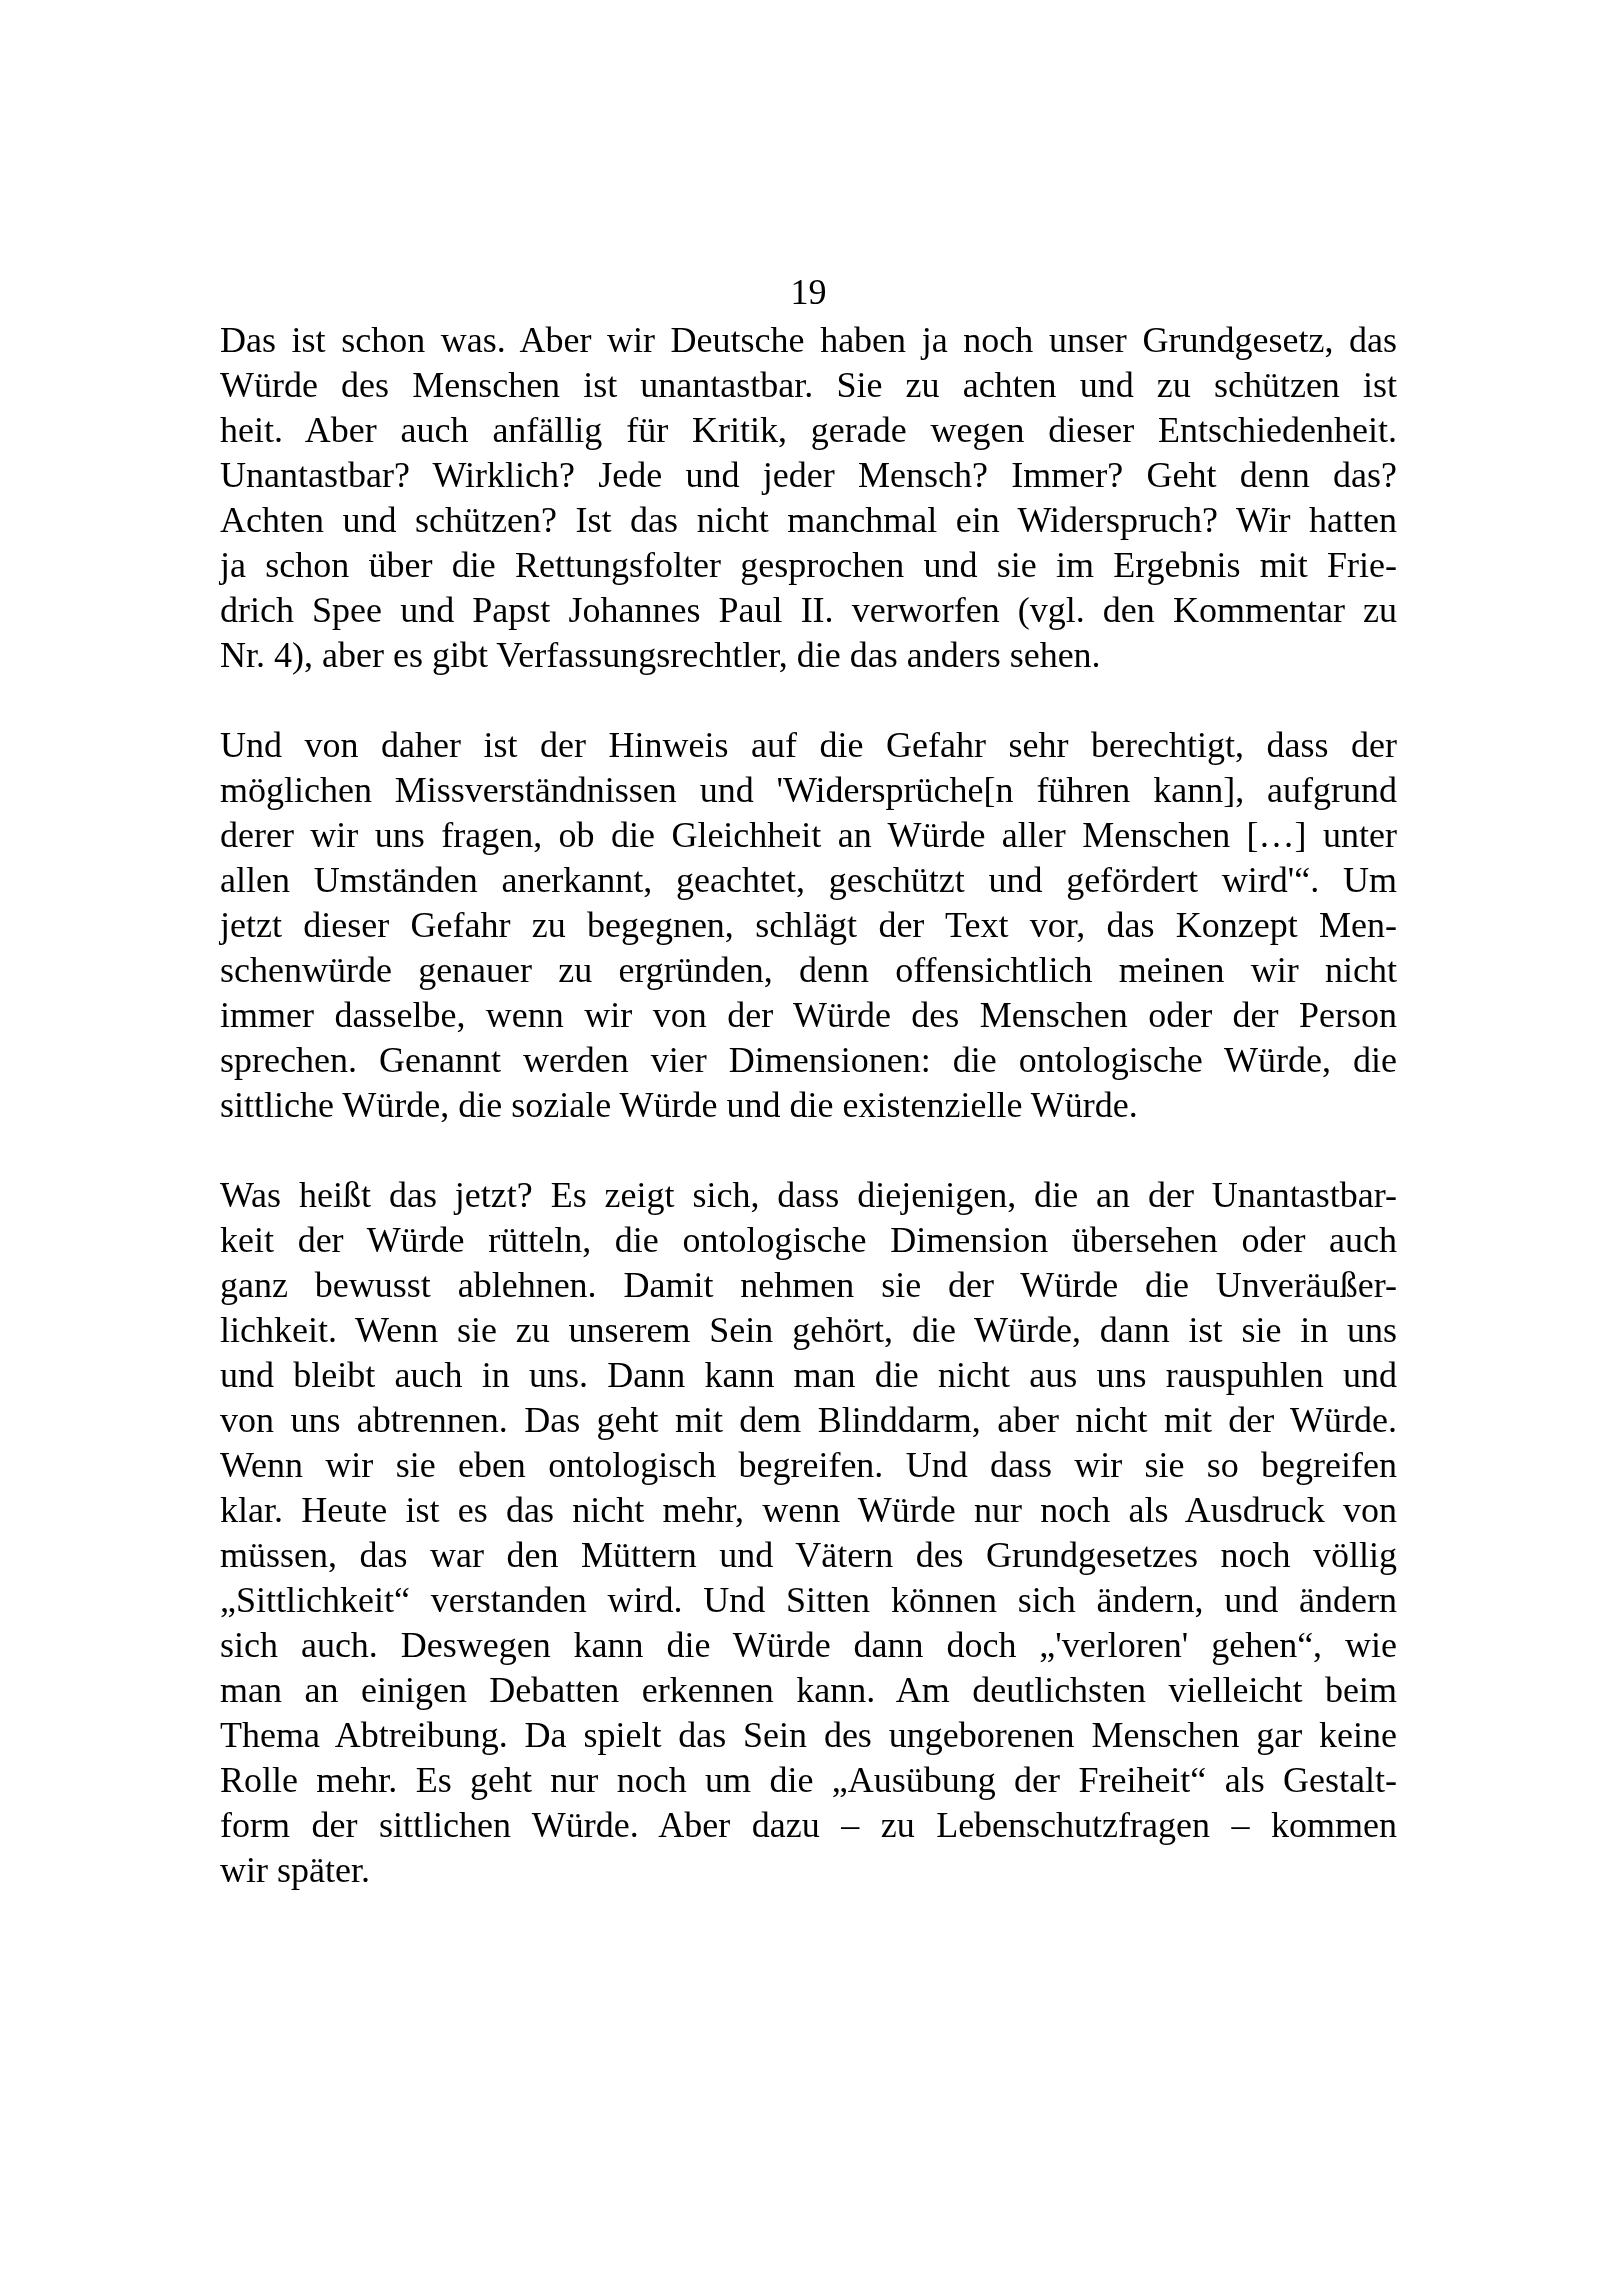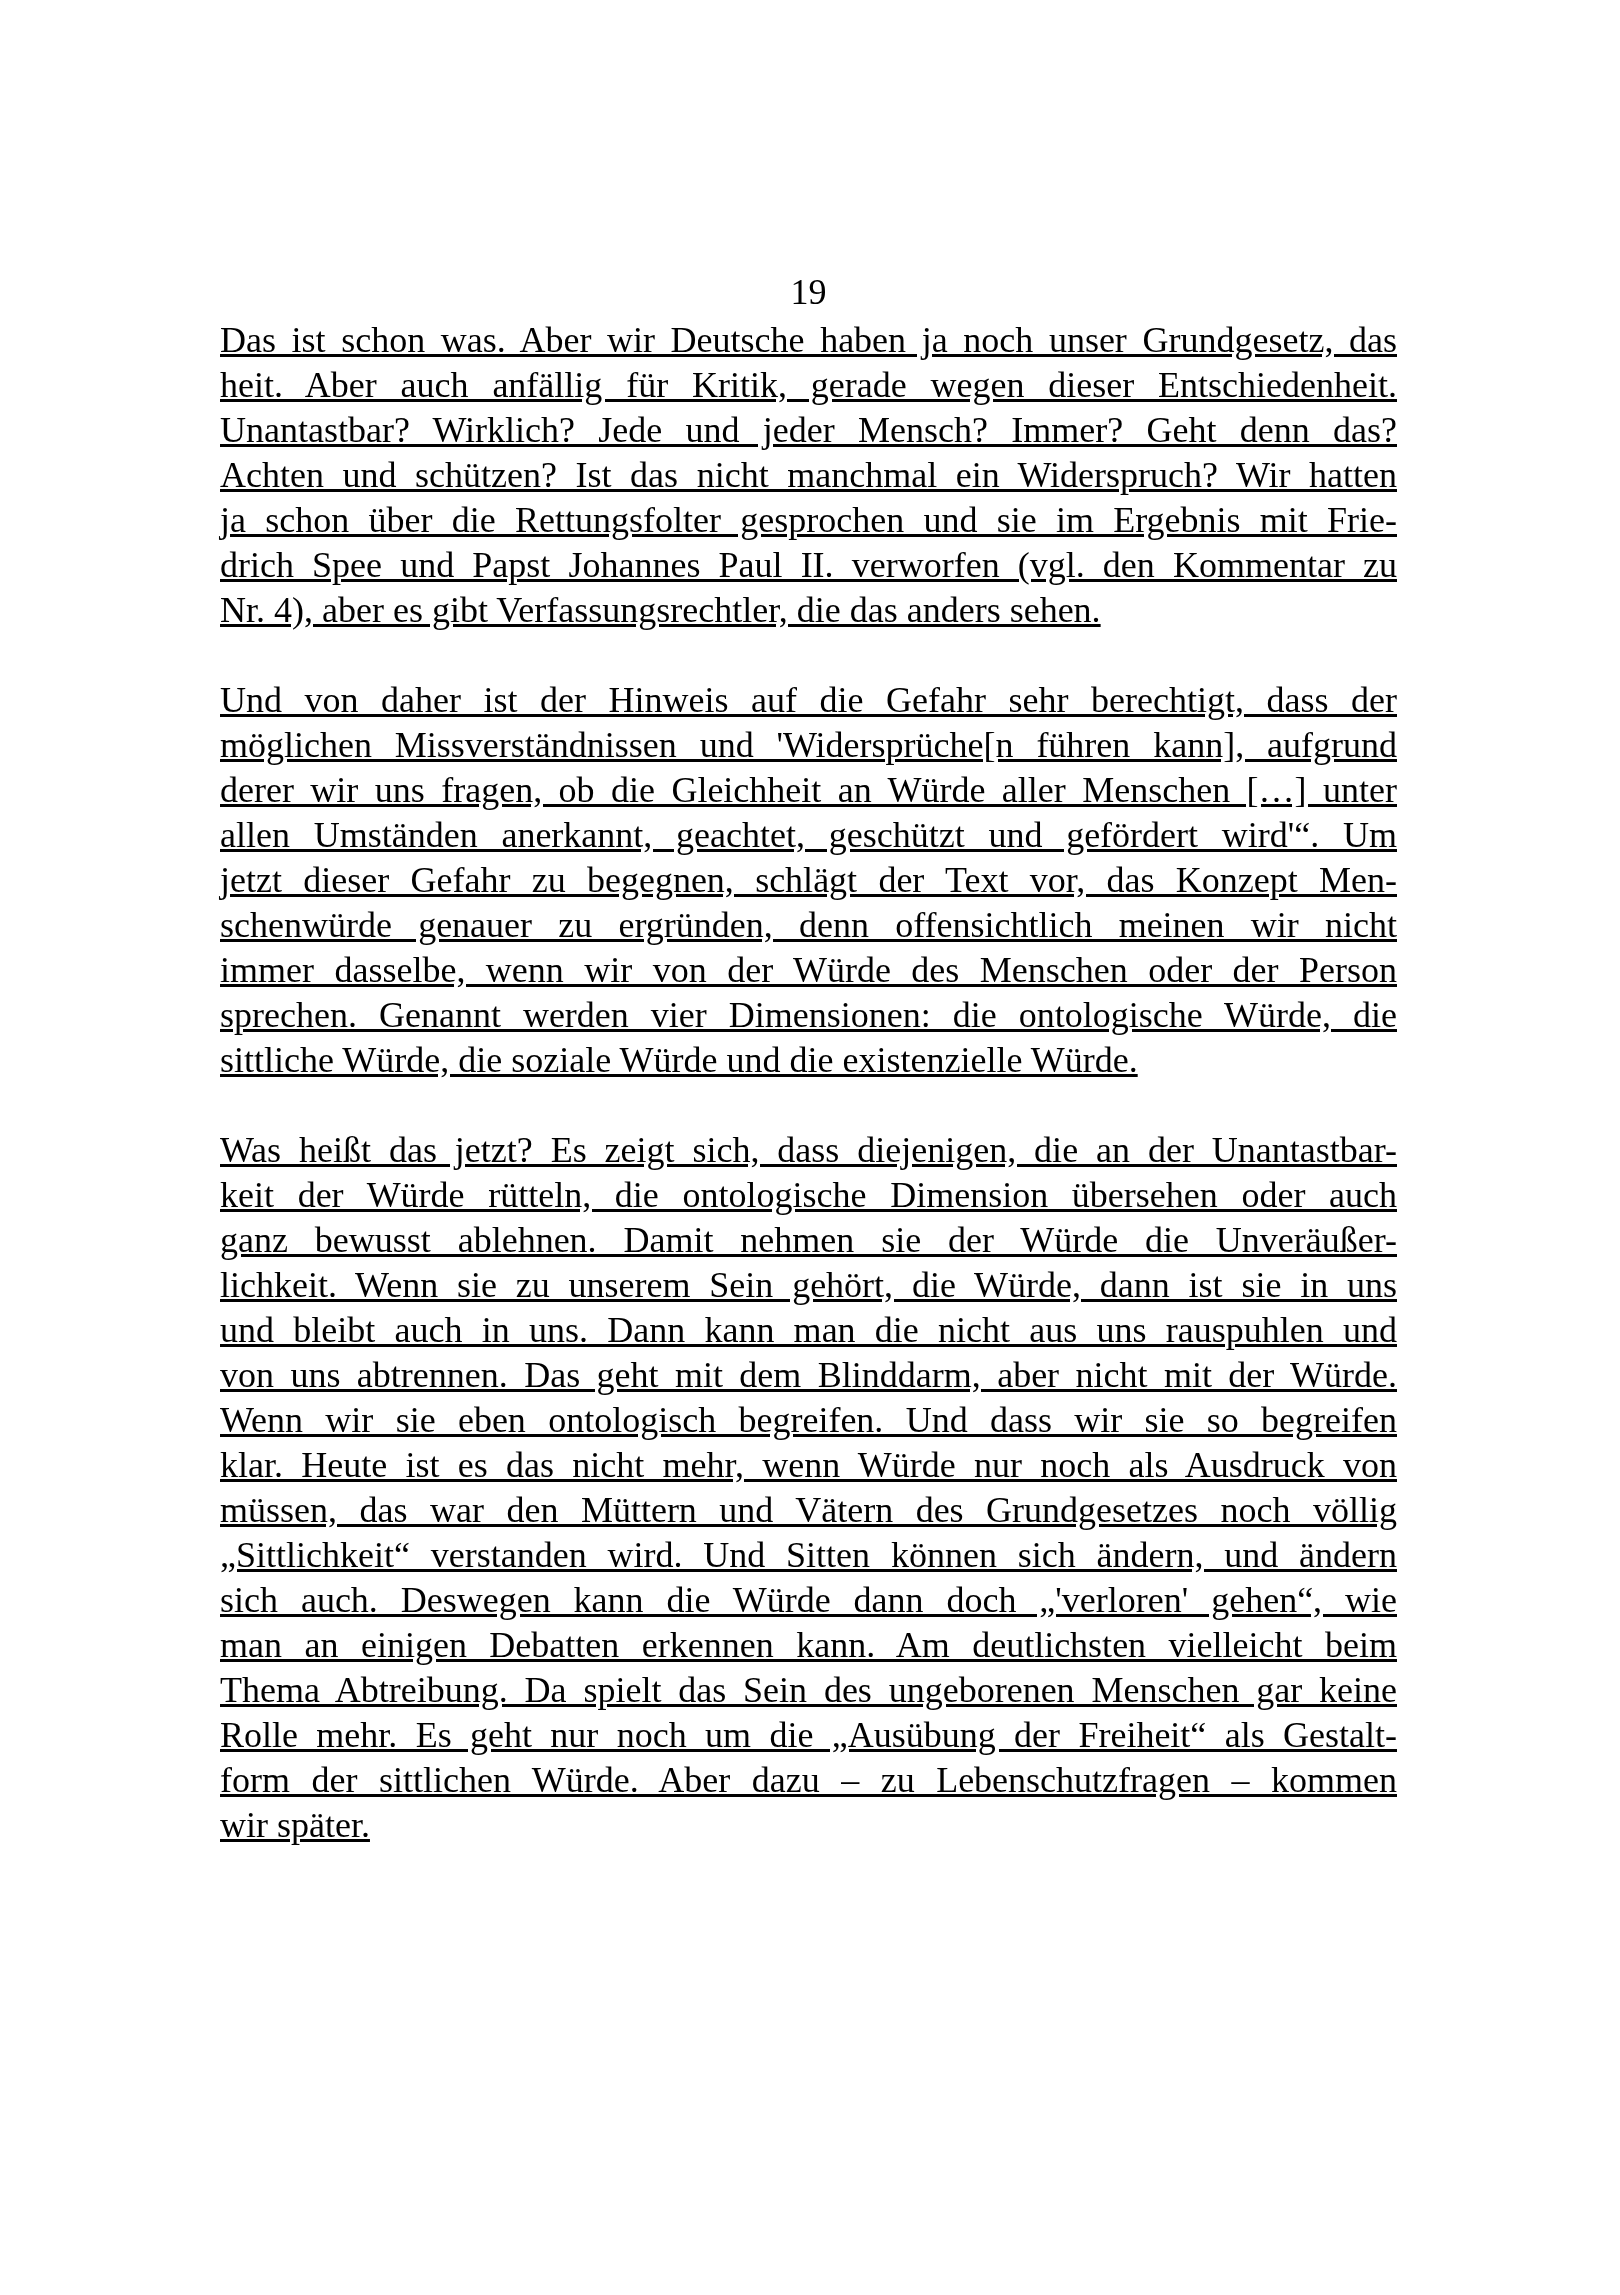--- a/index.html
+++ b/index.html
@@ -38,34 +38,34 @@
     font-size: 36px;
     line-height: 45px;
   }
   .paragraph {
     margin: 0 0 45px 0;
   }
   .line {
     text-align: justify;
     text-align-last: justify;
     white-space: normal;
-    text-decoration: underline;
   }
   .line.par-last {
     text-align-last: left;
   }
 </style>
 </head>
 <body>
 
 <div class="sheet">
   <div class="pagenum">19</div>
   <div class="textblock">
       <div class="paragraph">
         <div class="line">Das ist schon was. Aber wir Deutsche haben ja noch unser Grundgesetz, das</div>
+        <div class="line">Würde des Menschen ist unantastbar. Sie zu achten und zu schützen ist</div>
         <div class="line">heit. Aber auch anfällig für Kritik, gerade wegen dieser Entschiedenheit.</div>
         <div class="line">Unantastbar? Wirklich? Jede und jeder Mensch? Immer? Geht denn das?</div>
         <div class="line">Achten und schützen? Ist das nicht manchmal ein Widerspruch? Wir hatten</div>
         <div class="line">ja schon über die Rettungsfolter gesprochen und sie im Ergebnis mit Frie-</div>
         <div class="line">drich Spee und Papst Johannes Paul II. verworfen (vgl. den Kommentar zu</div>
         <div class="line par-last">Nr. 4), aber es gibt Verfassungsrechtler, die das anders sehen.</div>
       </div>
       <div class="paragraph">
         <div class="line">Und von daher ist der Hinweis auf die Gefahr sehr berechtigt, dass der</div>
         <div class="line">möglichen Missverständnissen und 'Widersprüche[n führen kann], aufgrund</div>

